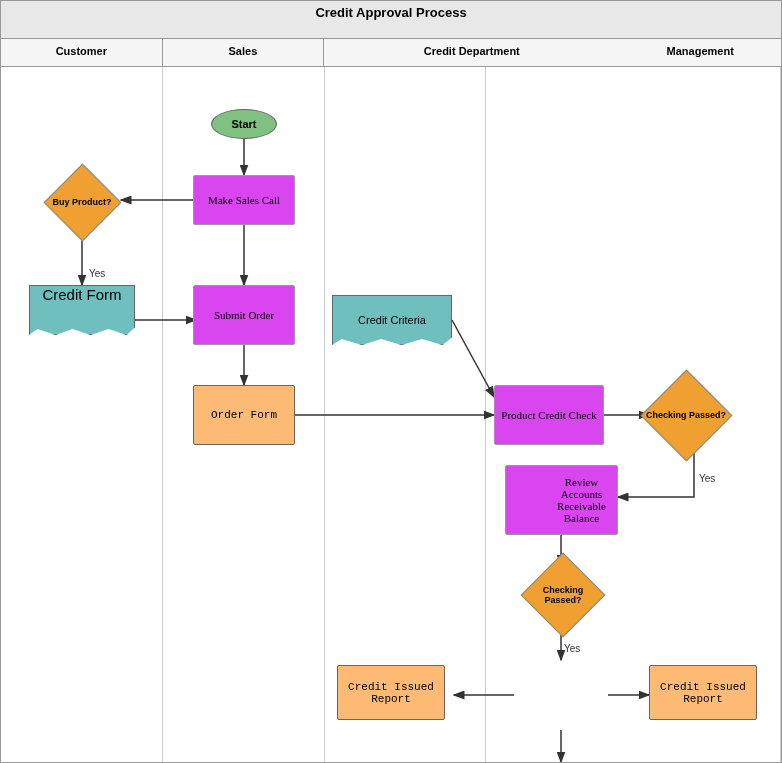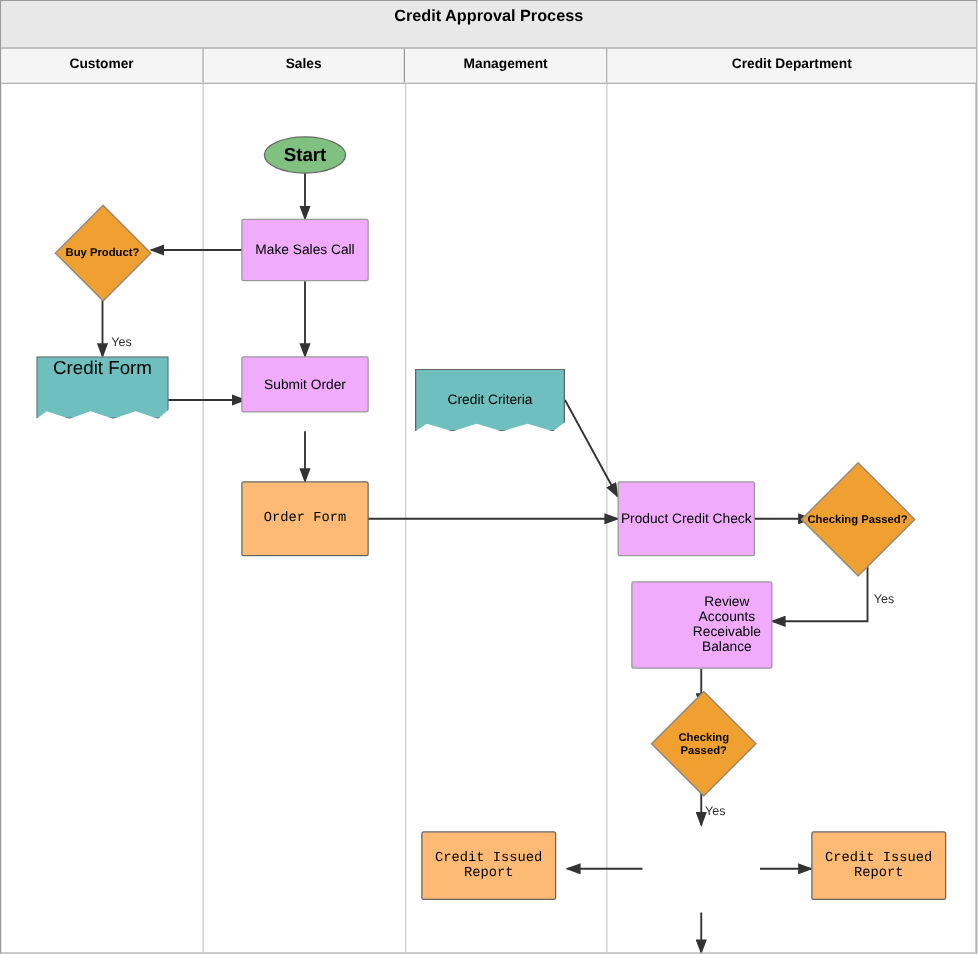--- a/index.html
+++ b/index.html
@@ -67,23 +67,24 @@
       display: flex;
       align-items: center;
       justify-content: center;
       text-align: center;
       font-size: 11px;
       font-weight: normal;
     }
     
     
     .rect-yellow {
-      background: #f0abfc;
+      background: #d946ef;
       border: 1.5px solid #999;
       border-radius: 2px;
+      font-family: Liberation Serif, serif;
     }
     
     
     .rect-teal {
       background: #fdba74;
       border: 1.5px solid #666;
       border-radius: 2px;
       color: #000;
       font-family: Liberation Mono, monospace;
     }
@@ -116,21 +117,21 @@
     }
     
     
     .ellipse {
       position: absolute;
       border-radius: 50%;
       display: flex;
       align-items: center;
       justify-content: center;
       text-align: center;
-      font-size: 15px;
+      font-size: 11px;
       font-weight: bold;
     }
     
     .ellipse-green {
       background: #80c080;
       border: 1.5px solid #666;
     }
     
     .ellipse-pink {
       background: #e08080;
@@ -163,22 +164,22 @@
 </head>
 <body>
 
 <div class="diagram-container">
 
   <div class="title-bar">Credit Approval Process</div>
 
   <div class="lanes-header">
     <div class="lane-header" style="width:162px">Customer</div>
     <div class="lane-header" style="width:162px">Sales</div>
+    <div class="lane-header" style="width:296px; border-right:none">Credit Department</div>
     <div class="lane-header" style="width:162px">Management</div>
-    <div class="lane-header" style="width:296px; border-right:none">Credit Department</div>
   </div>
 
   <div class="lanes-body">
     <div class="lane lane-customer"></div>
     <div class="lane lane-sales"></div>
     <div class="lane lane-management"></div>
     <div class="lane lane-credit"></div>
 
     <svg class="arrows">
       <defs>
@@ -234,21 +235,21 @@
     <div class="shape rect-yellow" style="left:192px; top:108px; width:102px; height:50px;">
       <span>Make Sales Call</span>
     </div>
 
     <div style="position:absolute; left:28px; top:218px; width:106px; height:50px;">
       <div style="background:#6fbfbf; border:1.5px solid #666; width:100%; height:100%; display:flex; align-items:flex-start; justify-content:center; text-align:center; font-size:15px; position:relative; clip-path: polygon(0 0, 100% 0, 100% 85%, 92% 100%, 75% 88%, 58% 100%, 41% 88%, 25% 100%, 8% 88%, 0 100%);">
         <span>Credit Form</span>
       </div>
     </div>
 
-    <div class="shape rect-yellow" style="left:192px; top:218px; width:102px; height:45px;">
+    <div class="shape rect-yellow" style="left:192px; top:218px; width:102px; height:60px;">
       <span>Submit Order</span>
     </div>
 
     <div style="position:absolute; left:331px; top:228px; width:120px; height:50px;">
       <div style="background:#6fbfbf; border:1.5px solid #666; width:100%; height:100%; display:flex; align-items:center; justify-content:center; text-align:right; font-size:11px; clip-path: polygon(0 0, 100% 0, 100% 85%, 92% 100%, 75% 88%, 58% 100%, 41% 88%, 25% 100%, 8% 88%, 0 100%);">
         <span>Credit Criteria</span>
       </div>
     </div>
 
     <div class="shape rect-teal" style="left:192px; top:318px; width:102px; height:60px;">

